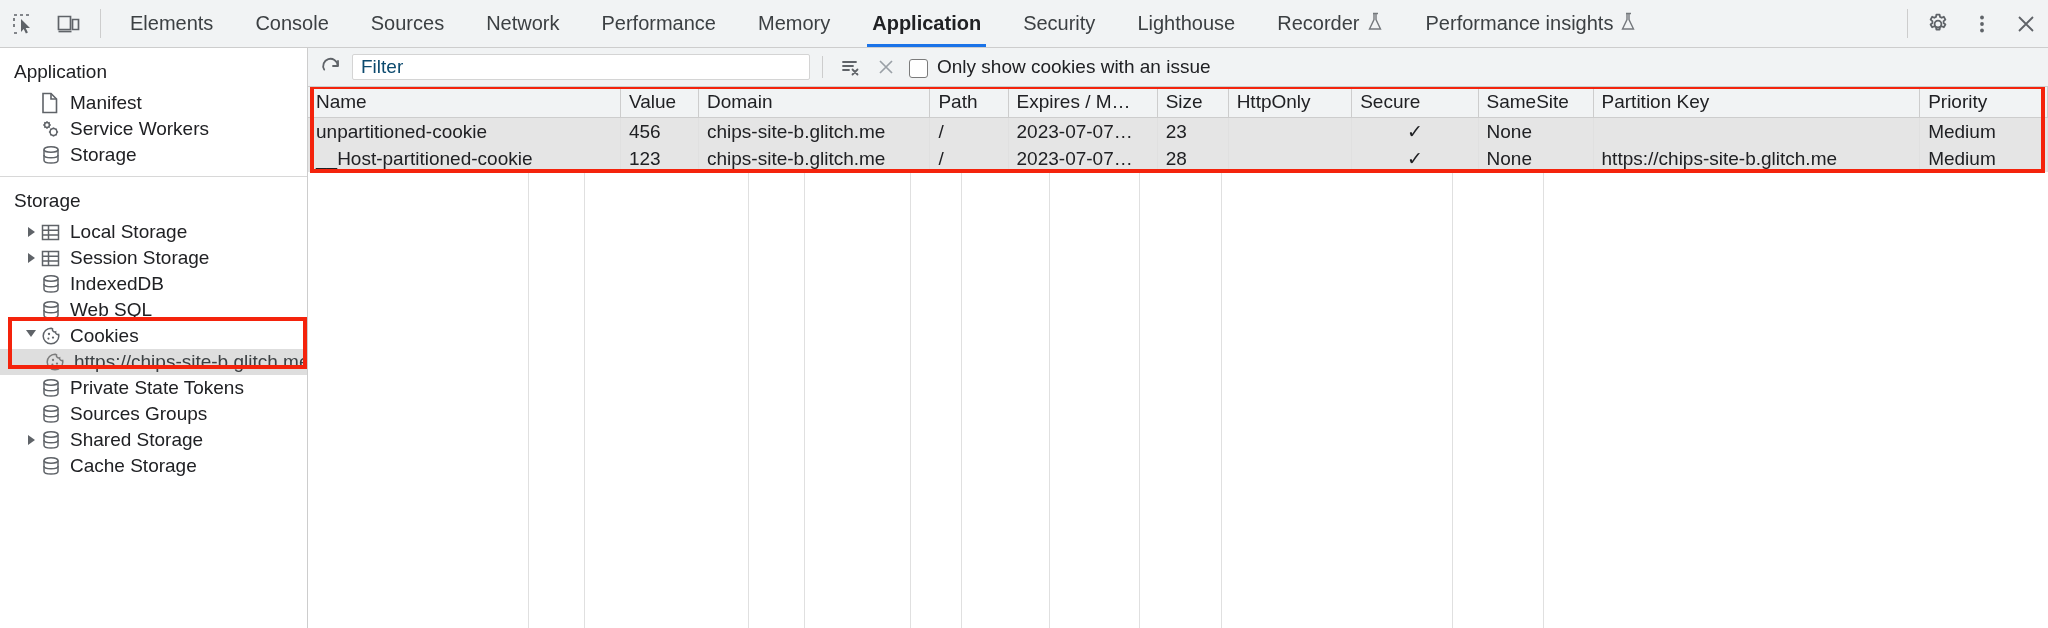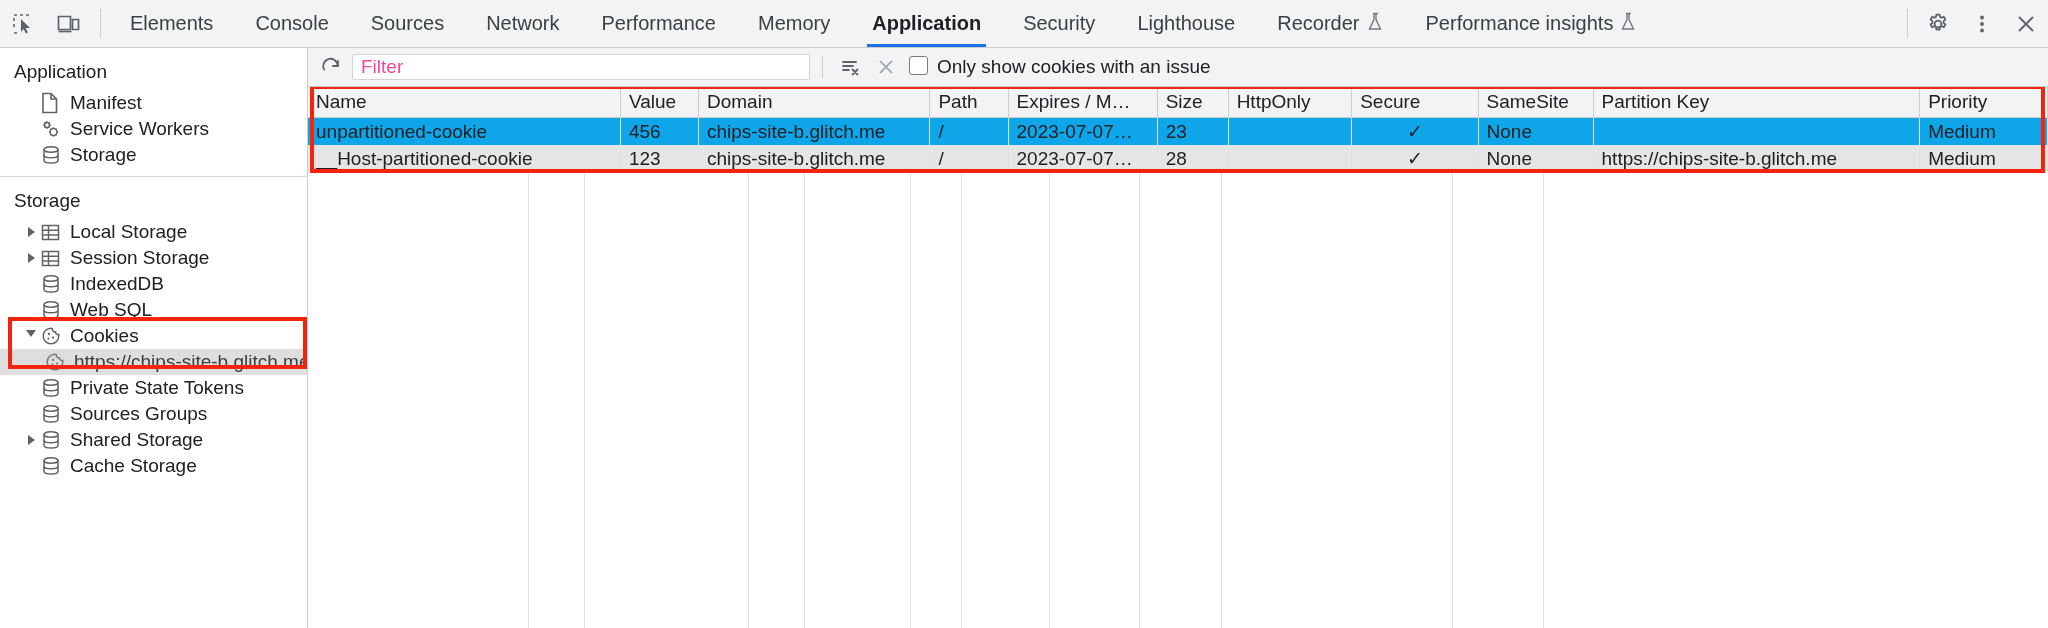--- a/index.html
+++ b/index.html
@@ -193,33 +193,33 @@
     flex: 0 0 auto;
     width: 440px;
     height: 24px;
     background: #ffffff;
     border: 1px solid #d4d4d4;
     border-radius: 2px;
     display: flex;
     align-items: center;
     padding: 0 8px;
     font-size: 19px;
-    color: #ec4899;
+    color: #0c4a6e;
     cursor: text;
   }
   .fb-sep {
     width: 1px;
     height: 22px;
     background: #cdcdcd;
     margin: 0 6px;
     flex: 0 0 1px;
   }
   .checkbox-wrap {
     display: flex;
-    align-items: flex-start;
+    align-items: flex-end;
     gap: 9px;
     cursor: pointer;
     margin-left: 2px;
   }
   .checkbox {
     width: 17px; height: 17px;
     border: 1.5px solid #7b7b7b;
     border-radius: 3px;
     background: #fff;
     flex: 0 0 auto;
@@ -259,21 +259,21 @@
   }
   table.cookies td {
     height: 27px;
     padding: 0 8px;
     border-right: 1px solid #e0e0e0;
     white-space: nowrap;
     overflow: hidden;
     text-overflow: ellipsis;
     color: #202124;
   }
-  table.cookies tr.even td { background: #0ea5e9; }
+  table.cookies tr.even td { background: #e5e5e5; }
   table.cookies tr.odd td { background: #e5e5e5; }
   td.num, th.num { }
   td.center { text-align: center; }
   td.indent-name { padding-left: 24px; }
 
   
   .filler {
     position: absolute;
     left: 0; right: 0;
     top: 0;

